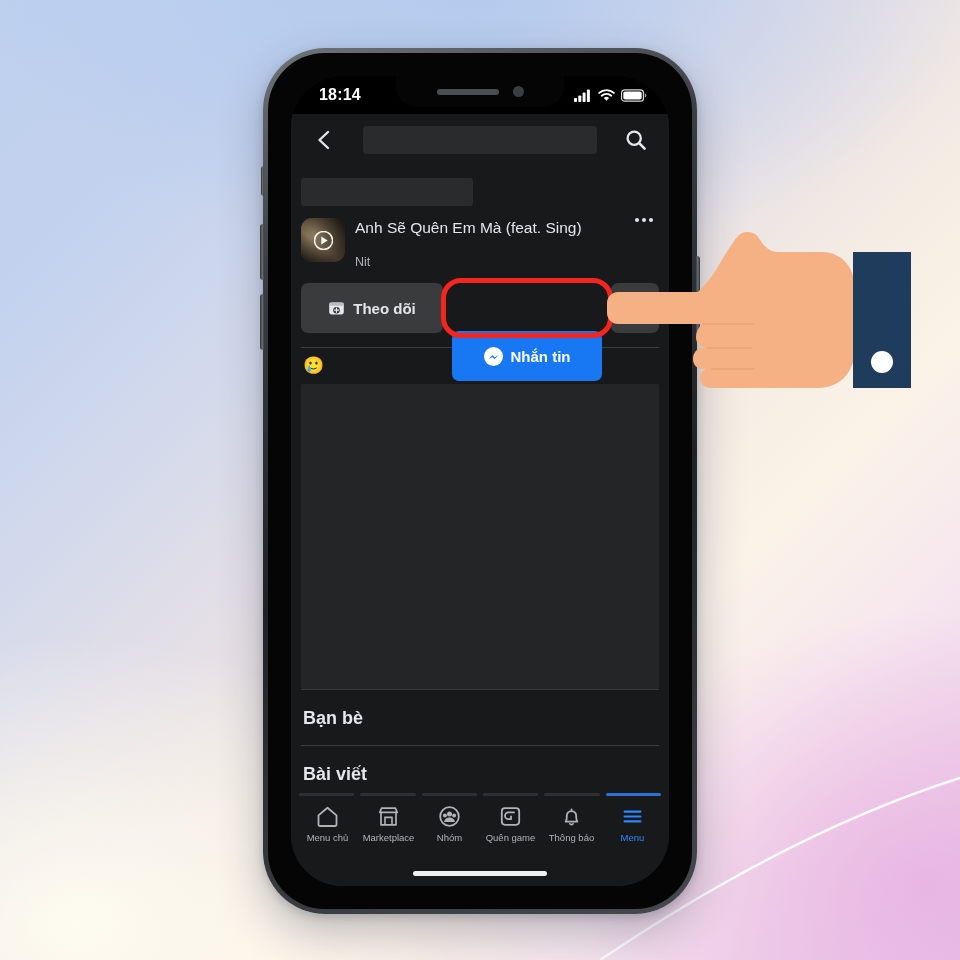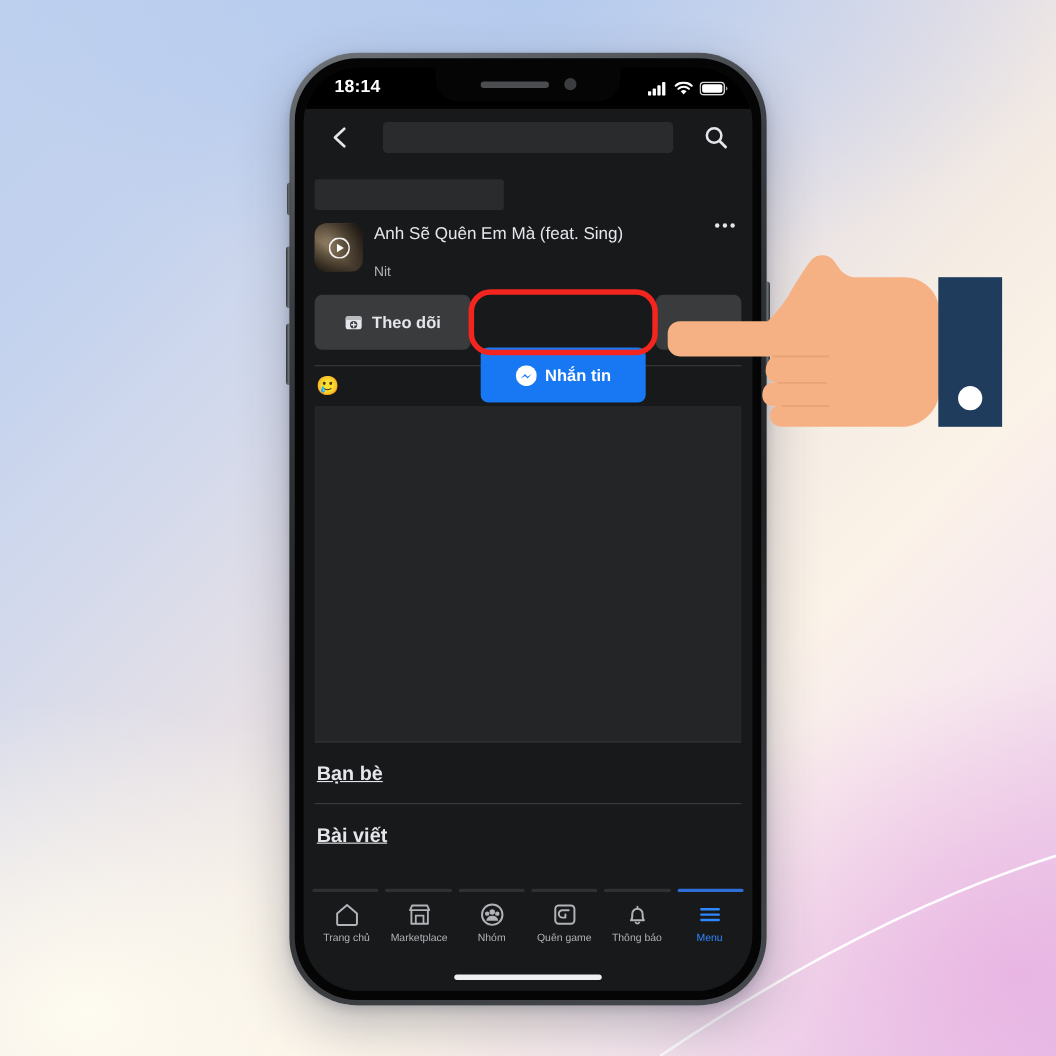--- a/index.html
+++ b/index.html
@@ -55,21 +55,21 @@
     background: linear-gradient(160deg, #6f7479 0%, #3a3d41 22%, #202225 55%, #46494d 100%);
     padding: 5px;
     box-sizing: border-box;
     box-shadow: 0 18px 46px rgba(40,48,70,0.30), 0 3px 10px rgba(40,48,70,0.20);
   }
   #phone-inner {
     width: 100%;
     height: 100%;
     border-radius: 57px;
     background: #050505;
-    padding: 8px;
+    padding: 23px;
     box-sizing: border-box;
   }
   #screen {
     width: 100%;
     height: 100%;
     border-radius: 51px;
     background: #18191a;
     overflow: hidden;
     position: relative;
   }
@@ -330,21 +330,20 @@
 
   .section-row {
     margin: 0 10px;
     border-top: 1px solid #3a3b3c;
     padding: 18px 2px 16px 2px;
   }
   .section-title {
     color: #e4e6eb;
     font-size: 18px;
     font-weight: bold;
-    text-decoration: underline;
   }
 
   
   #bottom-nav {
     position: absolute;
     left: 0;
     right: 0;
     bottom: 0;
     height: 100px;
     background: #18191a;
@@ -542,21 +541,21 @@
           <div class="tab-ind"></div>
           <div class="tab-ind active"></div>
         </div>
 
         <div id="nav-items">
 
           <div class="nav-item">
             <svg width="25" height="25" viewBox="0 0 25 25">
               <path d="M3.5 11.4 L12.5 3.8 L21.5 11.4 L21.5 20.6 a1.4 1.4 0 0 1-1.4 1.4 L5 22 a1.4 1.4 0 0 1-1.5-1.4 Z" fill="none" stroke="#b0b3b8" stroke-width="1.8" stroke-linejoin="round"></path>
             </svg>
-            <div class="nav-label">Trang chủ</div>
+            <div class="nav-label">Menu chủ</div>
           </div>
 
           <div class="nav-item">
             <svg width="25" height="25" viewBox="0 0 25 25">
               <path d="M3.8 8.4 L5.6 4.2 L19.4 4.2 L21.2 8.4 Z" fill="none" stroke="#b0b3b8" stroke-width="1.7" stroke-linejoin="round"></path>
               <path d="M5 8.4 L5 20.8 L20 20.8 L20 8.4" fill="none" stroke="#b0b3b8" stroke-width="1.7" stroke-linejoin="round"></path>
               <path d="M9 20.8 L9 13.4 L16 13.4 L16 20.8" fill="none" stroke="#b0b3b8" stroke-width="1.6"></path>
             </svg>
             <div class="nav-label">Marketplace</div>
           </div>

